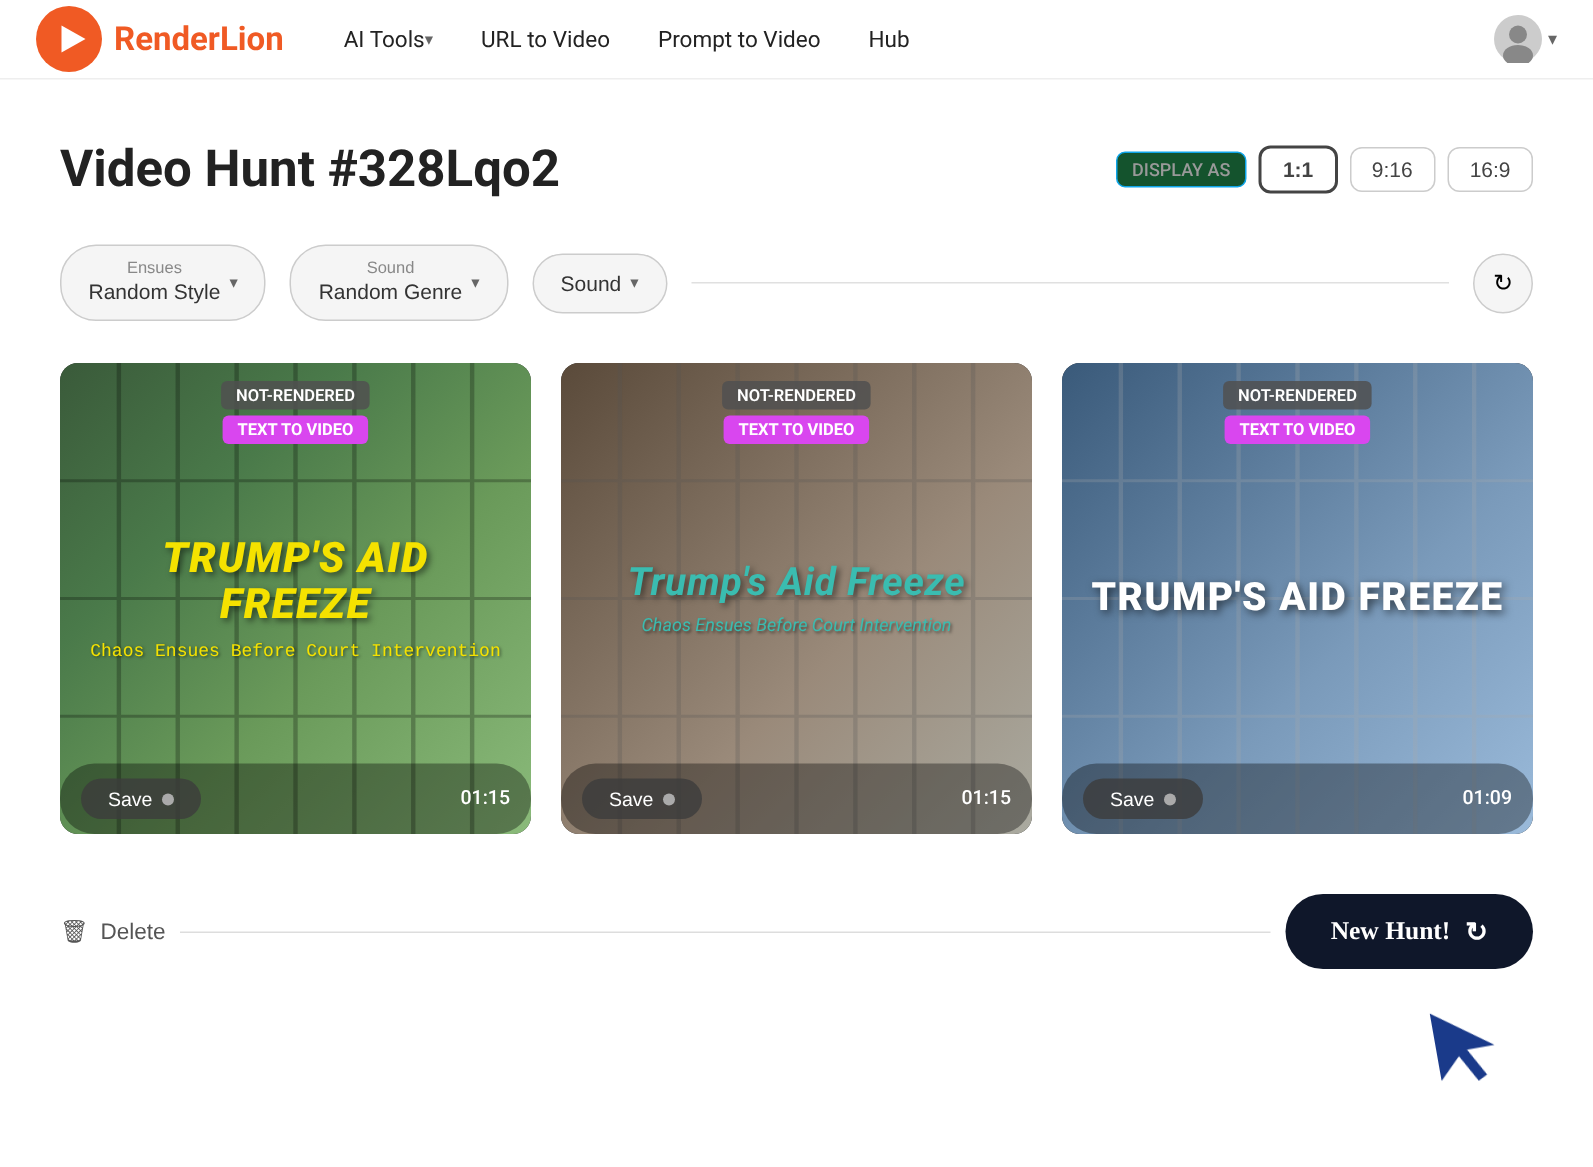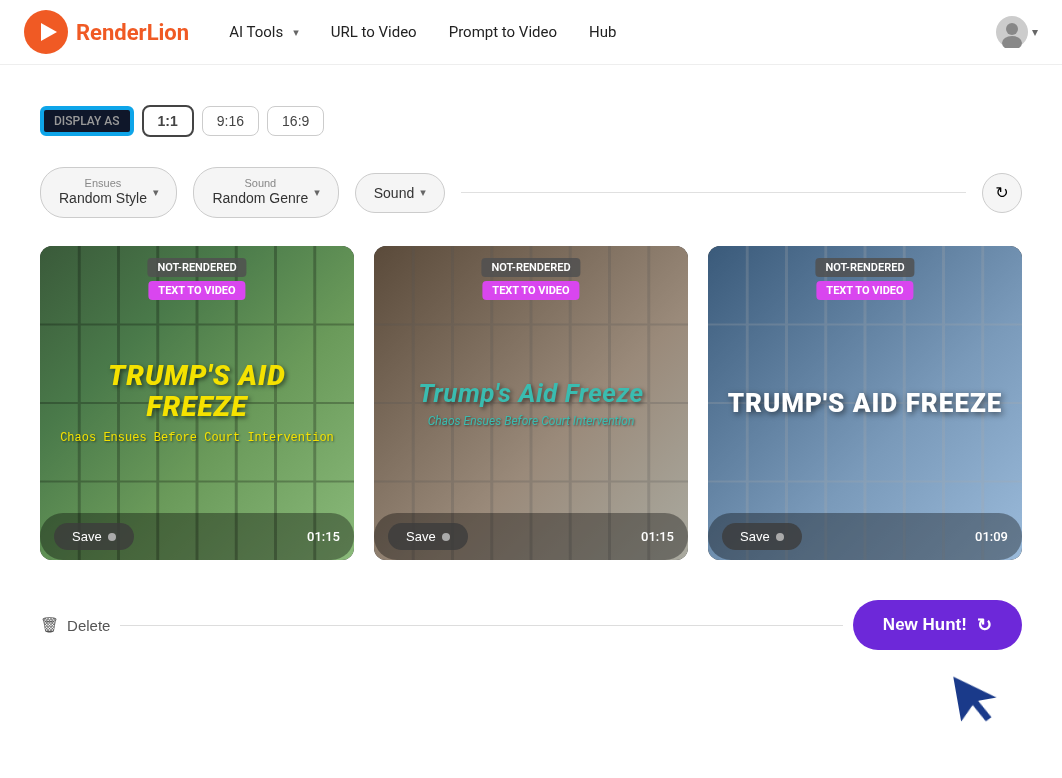--- a/index.html
+++ b/index.html
@@ -3,21 +3,21 @@
   <meta charset="utf-8">
   <style>
     * { box-sizing: border-box; margin: 0; padding: 0; }
     body { font-family: -apple-system, BlinkMacSystemFont, 'Segoe UI', Roboto, sans-serif; background: #fff; color: #222; width: 1062px; }
 
     
     .navbar {
       display: flex;
       align-items: center;
       padding: 0 24px;
-      height: 65px;
+      height: 53px;
       border-bottom: 1px solid #eee;
       background: #fff;
     }
     .logo-area {
       display: flex;
       align-items: center;
       gap: 8px;
       text-decoration: none;
       margin-right: 40px;
     }
@@ -36,21 +36,21 @@
       align-items: center;
       gap: 32px;
       flex: 1;
     }
     .nav-link {
       font-size: 15px;
       color: #222;
       text-decoration: none;
       display: flex;
       align-items: center;
-      gap: 10px;
+      gap: 0;
       cursor: pointer;
     }
     .nav-link .caret { font-size: 11px; color: #666; }
     .nav-right { margin-left: auto; }
     .user-icon-btn {
       display: flex;
       align-items: center;
       gap: 4px;
       cursor: pointer;
       background: none;
@@ -75,24 +75,24 @@
       color: #222;
     }
     .display-as-group {
       display: flex;
       align-items: center;
       gap: 8px;
     }
     .display-as-label {
       font-size: 12px;
       color: #999;
-      border: 4px solid #0ea5e9;
+      border: 1px solid #0ea5e9;
       padding: 4px 10px;
       border-radius: 6px;
-      background: #0f172a;
+      background: #14532d;
       font-weight: 500;
     }
     .ratio-btn {
       border: 1px solid #ccc;
       background: #fff;
       border-radius: 8px;
       padding: 6px 14px;
       font-size: 14px;
       color: #444;
       cursor: pointer;
@@ -340,28 +340,29 @@
     .delete-line {
       flex: 1;
       height: 1px;
       background: #ddd;
       margin: 0 10px;
     }
     .new-hunt-btn {
       display: flex;
       align-items: center;
       gap: 10px;
-      background: #6d28d9;
+      background: #0f172a;
       color: #fff;
       border: none;
       border-radius: 30px;
       padding: 14px 30px;
       font-size: 17px;
       font-weight: 600;
       cursor: pointer;
+      font-family: Liberation Serif, serif;
     }
 
     
     .fence-overlay {
       position: absolute;
       top: 0; left: 0; right: 0; bottom: 0;
       opacity: 0.25;
       pointer-events: none;
     }
 
@@ -407,20 +408,21 @@
         <ellipse cx="16" cy="27" rx="10" ry="7" fill="#888"></ellipse>
       </svg>
       <span style="font-size:12px;color:#666;">▾</span>
     </button>
   </div>
 </nav>
 
 <div class="main-content">
 
   <div class="page-header">
+    <h1 class="page-title">Video Hunt #328Lqo2</h1>
     <div class="display-as-group">
       <span class="display-as-label">DISPLAY AS</span>
       <button class="ratio-btn active">1:1</button>
       <button class="ratio-btn">9:16</button>
       <button class="ratio-btn">16:9</button>
     </div>
   </div>
 
   <div class="filter-bar">
     <button class="filter-btn">

